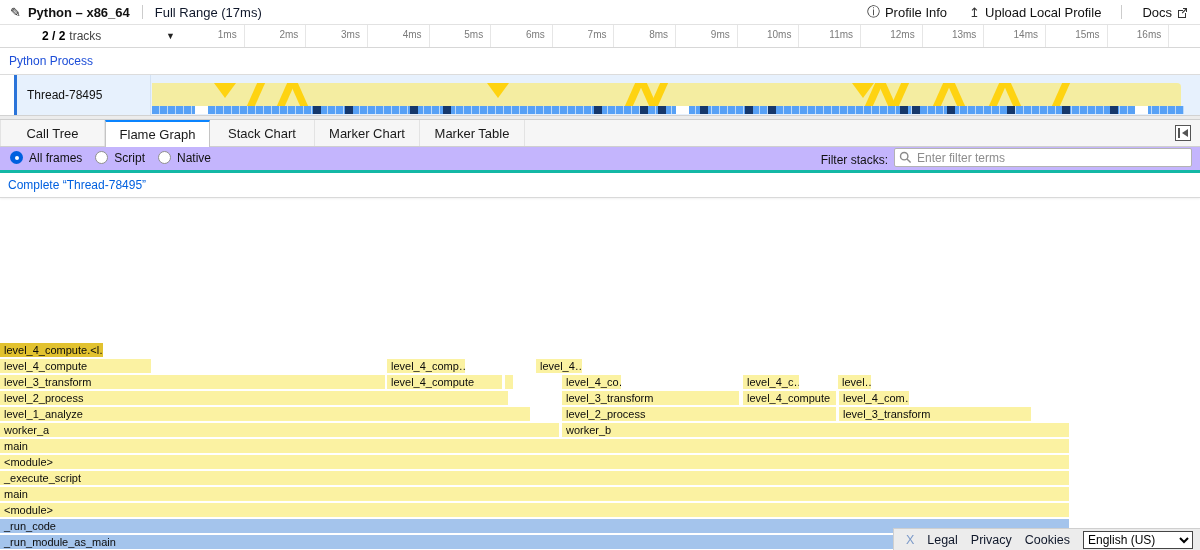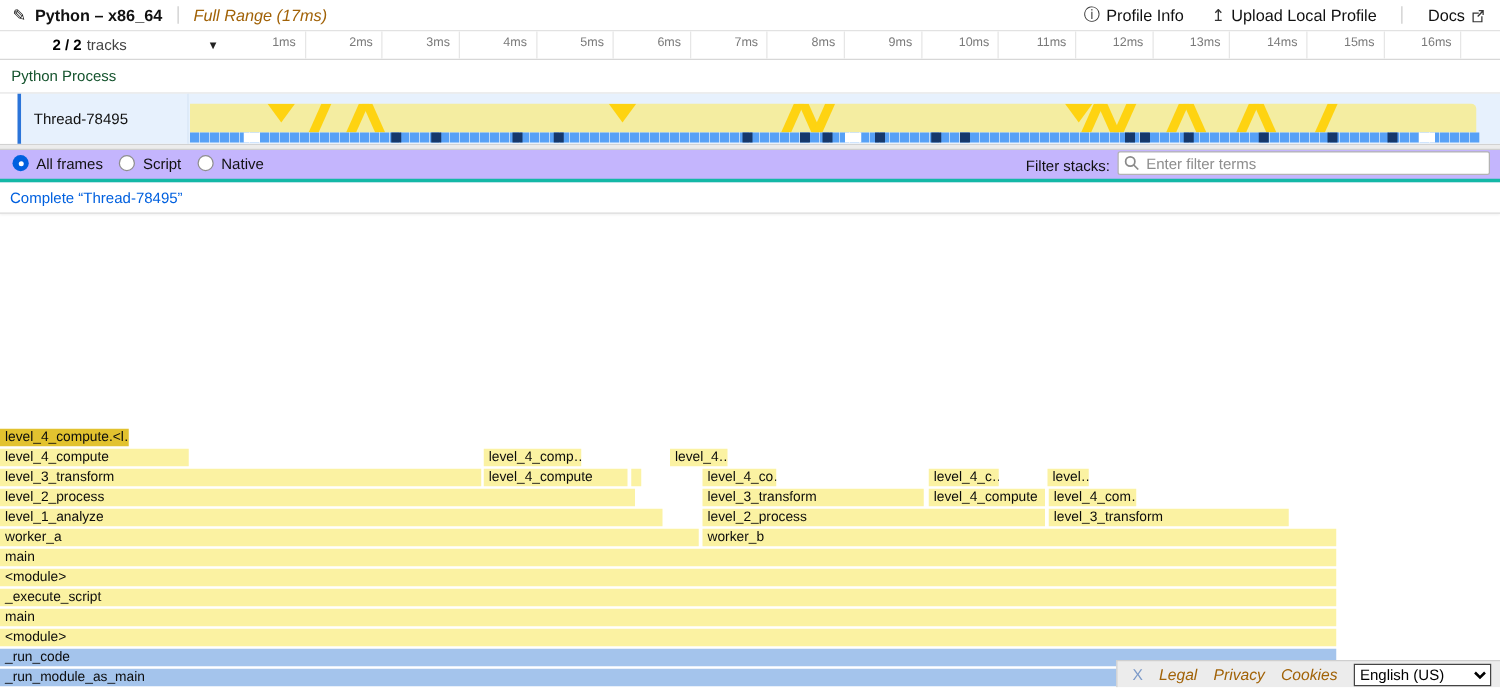--- a/index.html
+++ b/index.html
@@ -6,34 +6,34 @@
   html,body { background:#fff; }
   .app {
     position: relative; width: 1200px; height: 550px; overflow: hidden;
     font-family: "Liberation Sans", sans-serif; background: #fff; color:#111;
   }
   
   .top-bar { height:25px; border-bottom:1px solid #e2e2e2; display:flex; align-items:center; padding:0 12px 0 10px; font-size:13px; }
   .pencil { font-size:13px; margin-right:7px; }
   .app-title { font-weight:bold; }
   .vdiv { width:1px; height:14px; background:#ccc; margin:0 12px; }
-  .lnk { color:#a16207; text-decoration:none; cursor:pointer;font-style:italic; }
+  .lnk { color:#0f172a; text-decoration:none; cursor:pointer; }
   .top-right { margin-left:auto; display:flex; align-items:center; gap:8px; font-size:13px; }
   .tr-item { display:flex; align-items:center; gap:5px; cursor:pointer; }
   .icn { font-size:13px; color:#333; }
   .ext-svg, .mag-svg { display:block; }
   
   .tl-head { height:23px; display:flex; border-bottom:1px solid #d7d7d7; }
   .tracks-box { width:151px; display:flex; align-items:center; padding:0 8px 0 10px; font-size:12px; color:#444;margin-left:32px; }
   .tracks-num { font-weight:bold; color:#000; margin-right:4px; }
   .tracks-caret { margin-left:auto; font-size:9px; color:#222; cursor:pointer; }
   .ruler { flex:1; display:flex; overflow:hidden; }
   .tick { width:61.65px; flex:0 0 61.65px; font-size:10px; color:#7a7a7a; text-align:right; padding:4px 7px 0 0; border-right:1px solid #e6e6e6; }
   
-  .process-row { height:27px; display:flex; align-items:center; padding-left:9px; font-size:12px; color:#14532d; border-bottom:1px solid #dcdcdc; background:#fff; }
+  .process-row { height:27px; display:flex; align-items:center; padding-left:9px; font-size:12px; color:#1d4ed8; border-bottom:1px solid #dcdcdc; background:#fff; }
   .thread-row { height:40px; display:flex; background:#fff; }
   .gutter { width:14px; background:#fff; }
   .selbar { width:3px; background:#2b74d9; }
   .tlabel { width:134px; background:#e7f1fd; font-size:12px; color:#111; display:flex; align-items:center; padding-left:10px; border-right:1px solid #d3e2f4; }
   .graph { flex:1; position:relative; background:#e7f1fd; }
   .band { position:absolute; left:1px; top:8px; width:1029px; height:23px; background:#f4eda1; overflow:hidden; border-radius:0 4px 0 0; }
   .spike-tri { position:absolute; top:0; width:0; height:0; border-left:11px solid transparent; border-right:11px solid transparent; border-top:15px solid #fed311; }
   .spike-sl { position:absolute; top:0; width:8px; height:23px; background:#fed311; transform:skewX(-24deg); }
   .spike-bs { position:absolute; top:0; width:8px; height:23px; background:#fed311; transform:skewX(24deg); }
   .strip { position:absolute; left:1px; top:31px; width:1032px; height:8px;
@@ -177,20 +177,31 @@
           <div class="navy" style="left: 958px;"></div>
           <div class="sgap" style="left: 43px;"></div>
           <div class="sgap" style="left: 524px;"></div>
           <div class="sgap" style="left: 983px;"></div>
         </div>
     </div>
   </div>
 
   <div class="splitter"></div>
 
+  <div class="tab-bar">
+    <div class="tab">Call Tree</div>
+      <div class="tab active">Flame Graph</div>
+      <div class="tab">Stack Chart</div>
+      <div class="tab">Marker Chart</div>
+      <div class="tab">Marker Table</div>
+      <div class="sidebar-btn">
+      <span class="bar"></span>
+      <span class="arr"></span>
+    </div>
+  </div>
 
   <div class="toolbar">
     <div id="radios" style="display:flex;align-items:center;">
         <label class="radio-lab">
           <span class="radio checked"></span>
           <span>All frames</span>
         </label>
         <label class="radio-lab">
           <span class="radio"></span>
           <span>Script</span>

